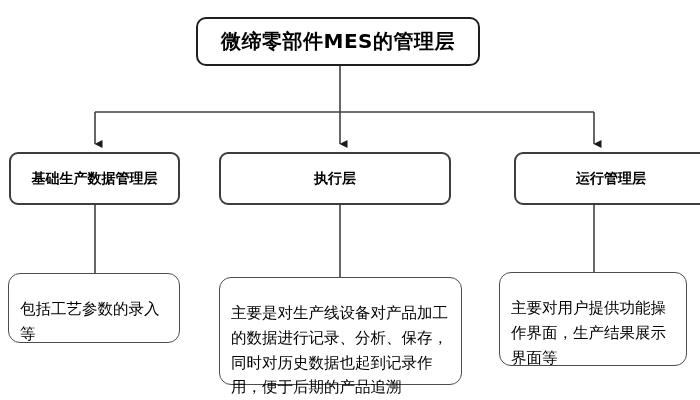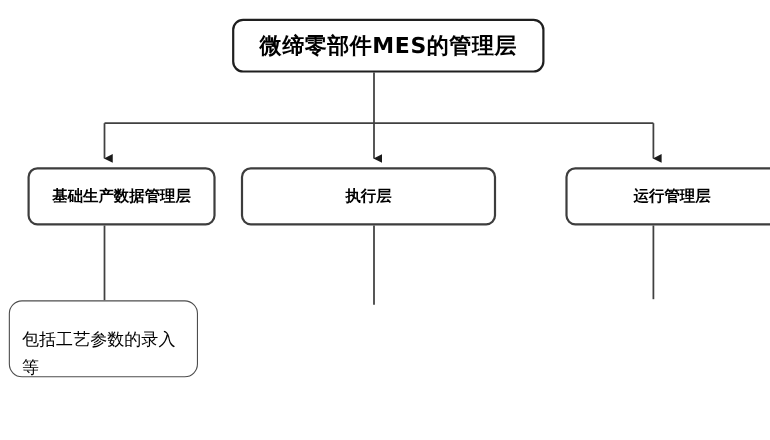--- a/index.html
+++ b/index.html
@@ -23,21 +23,21 @@
     height: 400px;
     pointer-events: none;
   }
   .box {
     position: absolute;
     background: #ffffff;
     box-sizing: border-box;
     color: #000000;
   }
   .title-box {
-    left: 211px;
+    left: 196px;
     top: 17px;
     width: 284px;
     height: 49px;
     border: 2px solid #1f1f1f;
     border-radius: 10px;
     font-size: 20px;
     font-weight: bold;
     text-align: center;
     line-height: 45px;
     letter-spacing: 0.5px;
@@ -47,21 +47,21 @@
     height: 53px;
     border: 2px solid #3d3d3d;
     border-radius: 9px;
     font-size: 14px;
     font-weight: bold;
     text-align: center;
     display: flex;
     align-items: center;
     justify-content: center;
   }
-  .mid-left   { left: 9px;   width: 171px; margin-left: 16px; }
+  .mid-left   { left: 9px;   width: 171px; }
   .mid-center { left: 219px; width: 232px; }
   .mid-right  { left: 514px; width: 194px; }
   .desc-box {
     border: 1.5px solid #4d4d4d;
     border-radius: 12px;
     font-size: 15.5px;
     line-height: 1.6;
     padding: 23px 11px;
     text-align: left;
     word-break: break-all;
@@ -105,15 +105,17 @@
   <div class="box mid-box mid-center">
     <span>执行层</span>
   </div>
 
   <div class="box mid-box mid-right">
     <span>运行管理层</span>
   </div>
 
   <div class="box desc-box desc-left">包括工艺参数的录入等</div>
 
+  <div class="box desc-box desc-center">主要是对生产线设备对产品加工的数据进行记录、分析、保存，同时对历史数据也起到记录作用，便于后期的产品追溯</div>
 
+  <div class="box desc-box desc-right">主要对用户提供功能操作界面，生产结果展示界面等</div>
 
 </div>
 
 </body></html>

